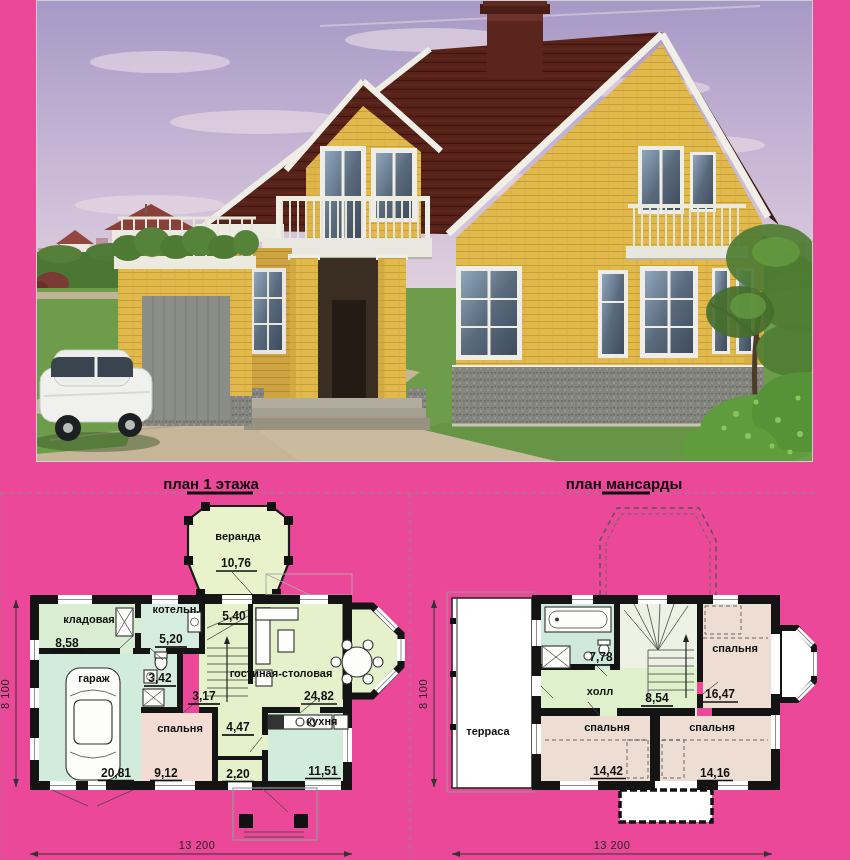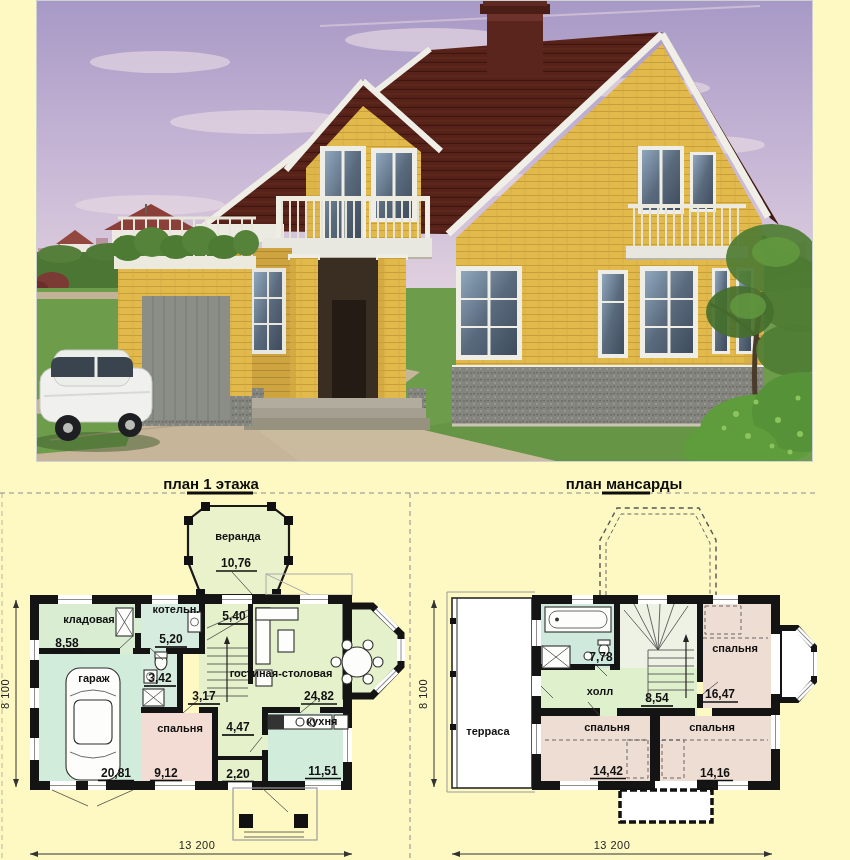--- a/index.html
+++ b/index.html
@@ -1,16 +1,16 @@
 <!DOCTYPE html>
 <html><head>
 <meta charset="utf-8">
 <style>
   html,body{margin:0;padding:0;background:#ffffff;}
-  .page{position:relative;width:850px;height:860px;background:#fef9c3;overflow:hidden;
+  .page{position:relative;width:850px;height:860px;background:#ec4899;overflow:hidden;
         font-family:"Liberation Sans",sans-serif;}
   .photo{position:absolute;left:36px;top:0;width:777px;height:462px;}
   .plans{position:absolute;left:0;top:465px;width:850px;height:395px;}
   
   .rname{font:bold 11px "Liberation Sans",sans-serif;fill:#111;text-anchor:middle;}
   .rarea{font:bold 12px "Liberation Sans",sans-serif;fill:#111;text-anchor:middle;}
   .ptitle{font:bold 15px "Liberation Sans",sans-serif;fill:#0d0d0d;text-anchor:middle;}
   .dimt{font:11px "Liberation Sans",sans-serif;fill:#222;text-anchor:middle;letter-spacing:.5px;}
   .wall{fill:#141414;}
   .hair{stroke:#444;stroke-width:.8;fill:none;}

